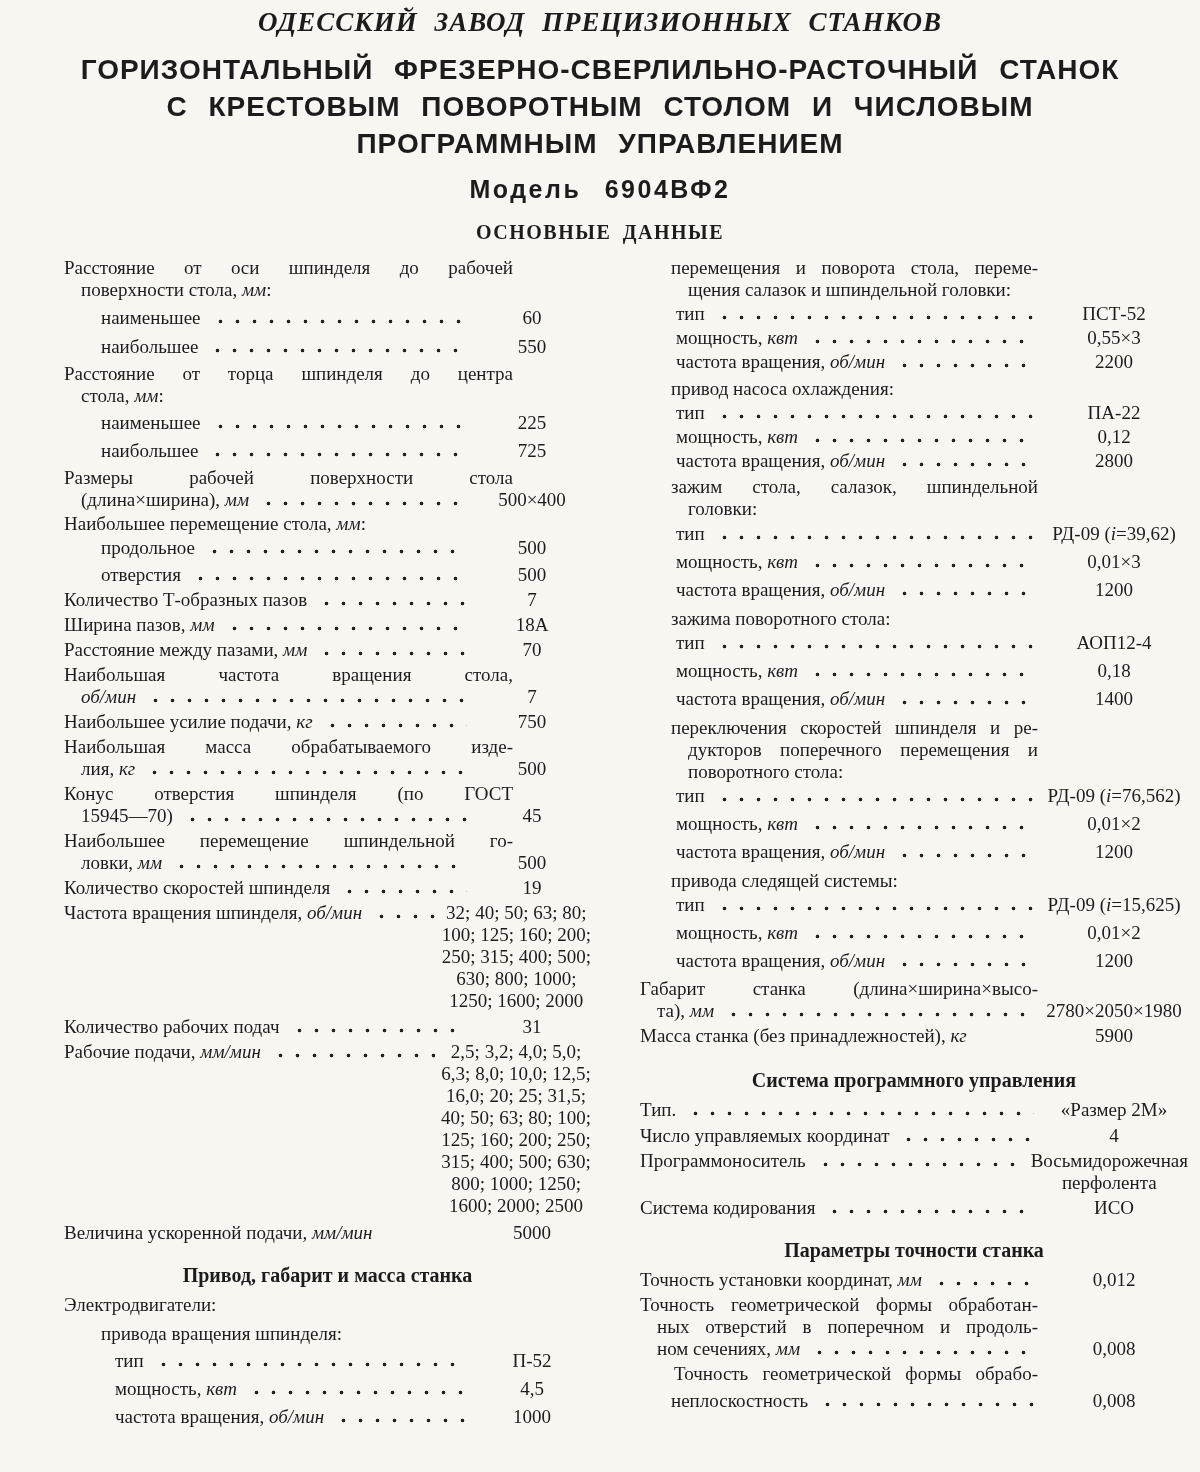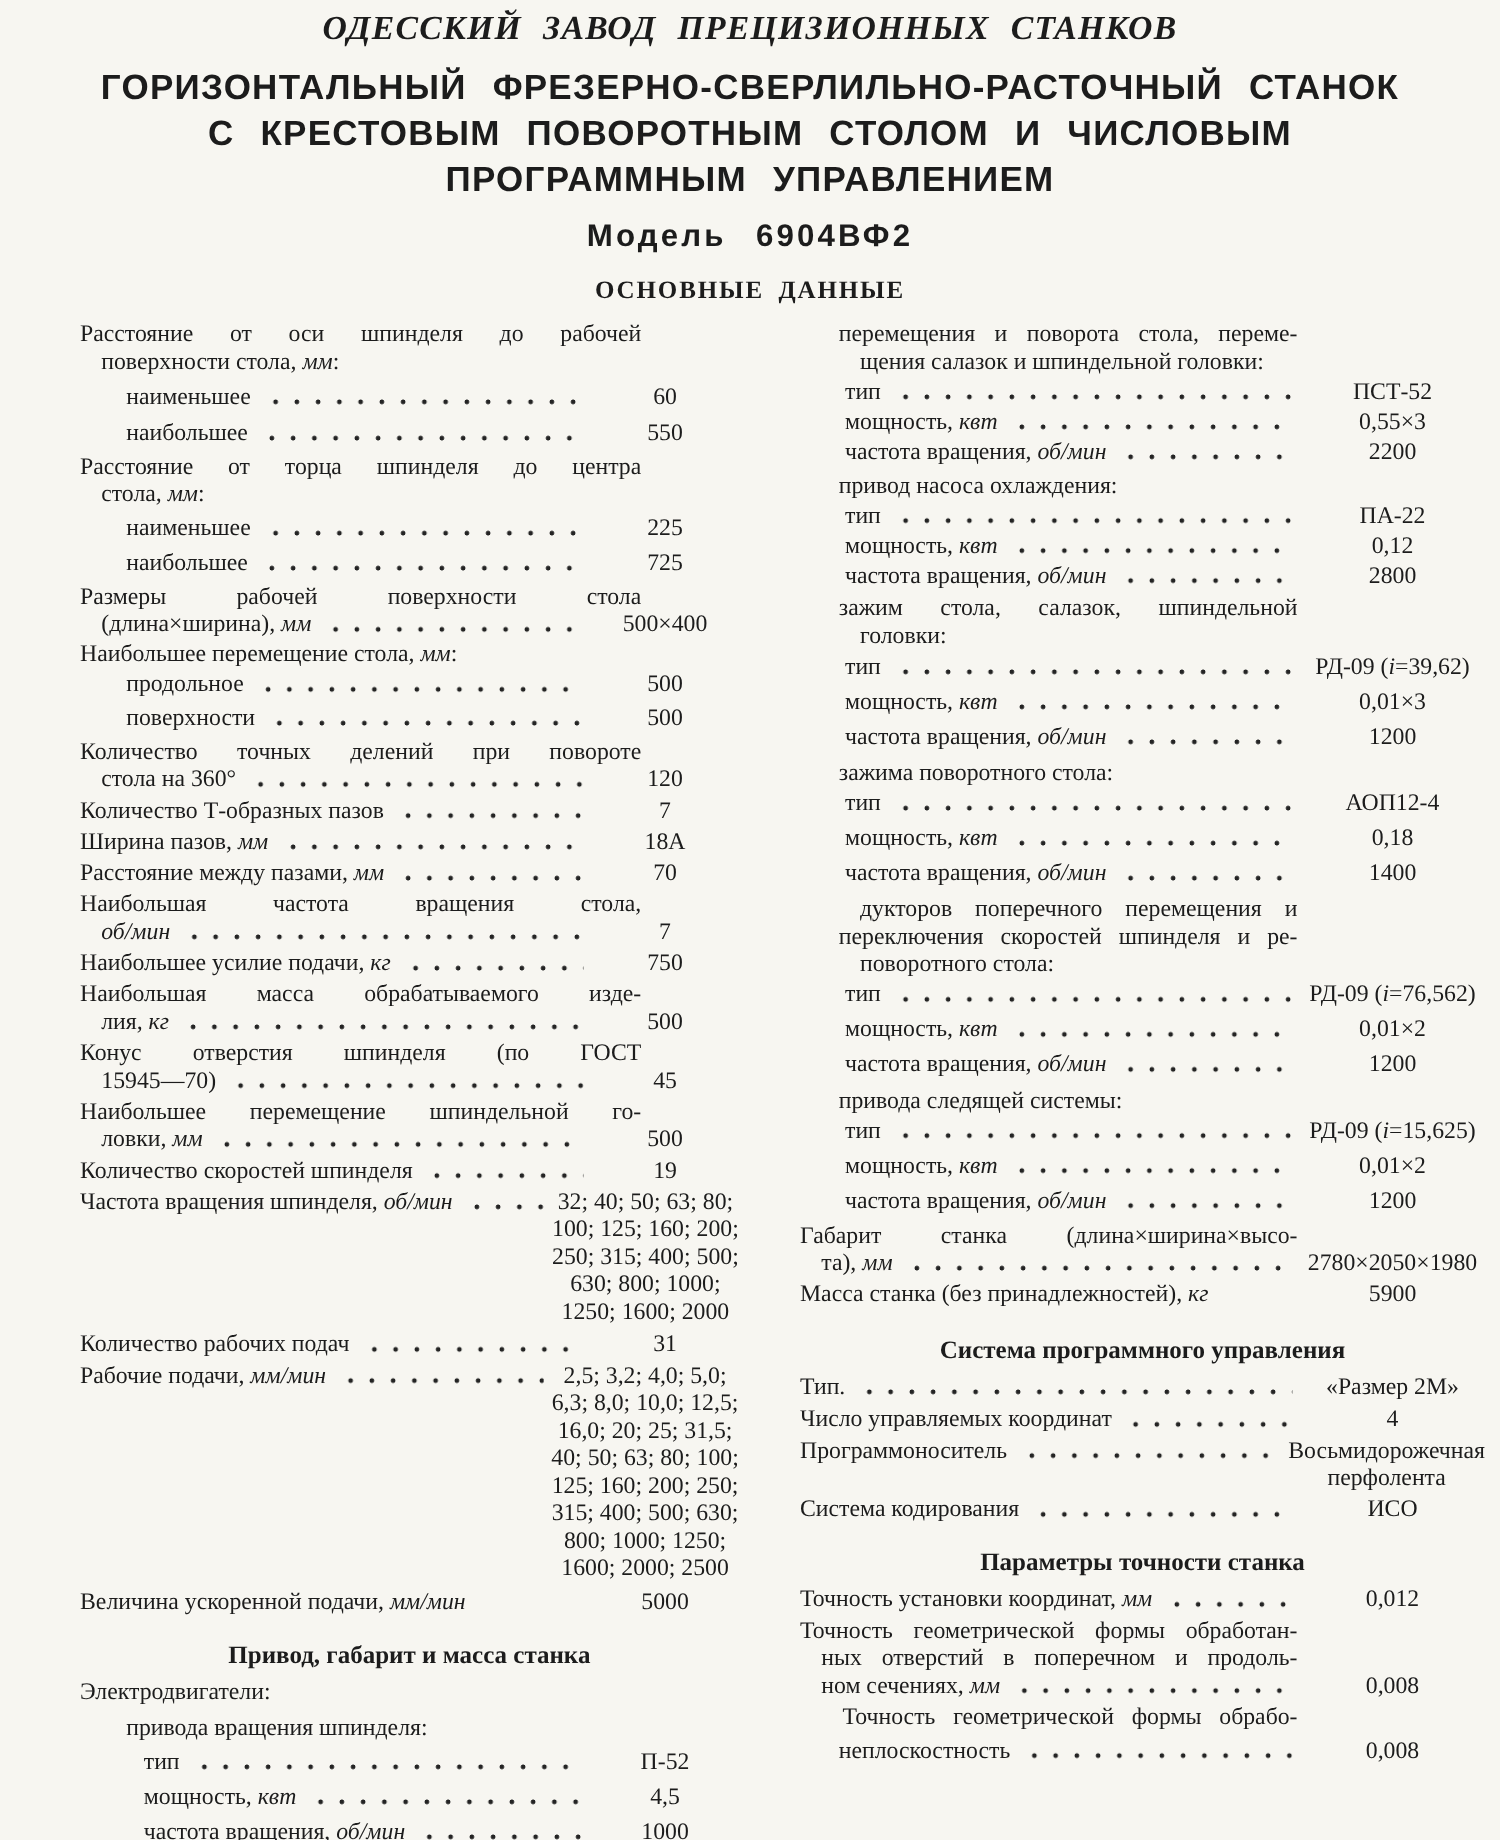--- a/index.html
+++ b/index.html
@@ -118,31 +118,23 @@
         </div>
         <div class="entry i1">
           <div class="ll">
             <span class="lt">продольное</span>
             <span class="dots"></span>
             <span class="val">500</span>
           </div>
         </div>
         <div class="entry i1" style="margin-top: 5px;">
           <div class="ll">
-            <span class="lt">поверхности</span>
+            <span class="lt">отверстия</span>
             <span class="dots"></span>
             <span class="val">500</span>
-          </div>
-        </div>
-        <div class="entry i0" style="margin-top: 5px;">
-          <div class="jl">Количество точных делений при повороте</div>
-          <div class="ll cont">
-            <span class="lt">стола на 360°</span>
-            <span class="dots"></span>
-            <span class="val">120</span>
           </div>
         </div>
         <div class="entry i0" style="margin-top: 3px;">
           <div class="ll">
             <span class="lt">Количество Т-образных пазов</span>
             <span class="dots"></span>
             <span class="val">7</span>
           </div>
         </div>
         <div class="entry i0" style="margin-top: 3px;">
@@ -355,22 +347,22 @@
           </div>
         </div>
         <div class="entry i2" style="margin-top: 6px;">
           <div class="ll">
             <span class="lt">частота вращения, <i>об/мин</i></span>
             <span class="dots"></span>
             <span class="val">1400</span>
           </div>
         </div>
         <div class="entry i1" style="margin-top: 7px;">
+          <div class="jl">переключения скоростей шпинделя и ре-</div>
           <div class="jl cont">дукторов поперечного перемещения и</div>
-          <div class="jl">переключения скоростей шпинделя и ре-</div>
           <div class="pl cont">поворотного стола:</div>
         </div>
         <div class="entry i2">
           <div class="ll">
             <span class="lt">тип</span>
             <span class="dots"></span>
             <span class="val">РД-09 (<i>i</i>=76,562)</span>
           </div>
         </div>
         <div class="entry i2" style="margin-top: 6px;">

